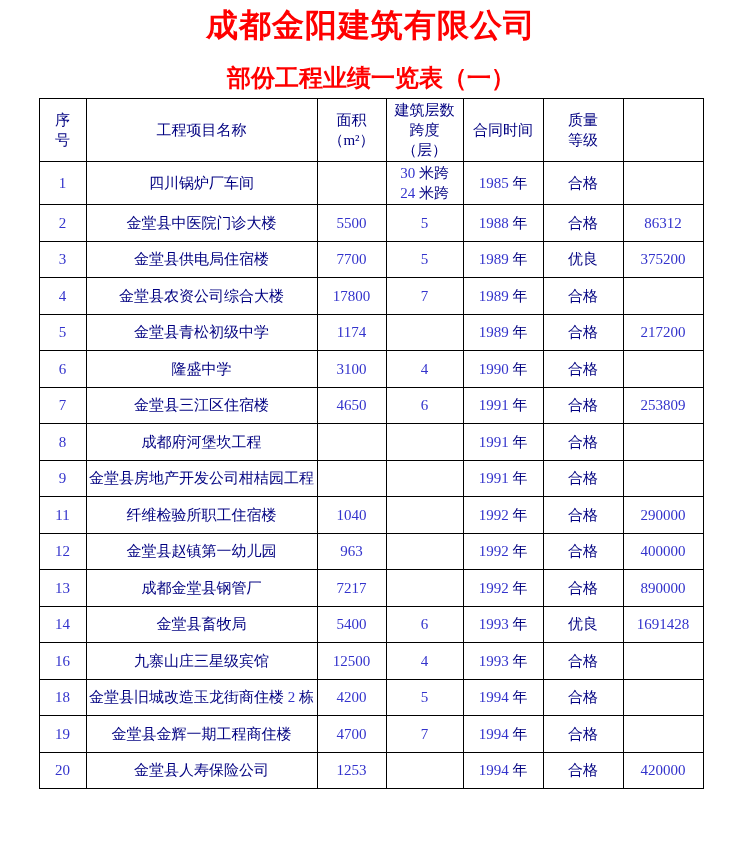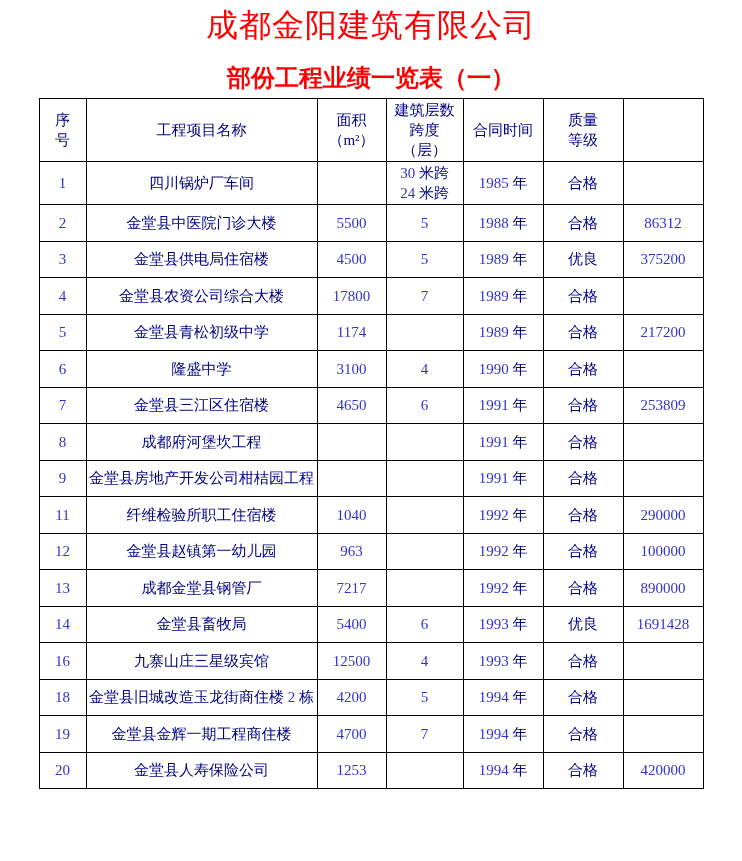--- a/index.html
+++ b/index.html
@@ -23,21 +23,21 @@
   .page {
     width: 742px;
     height: 861px;
     background: #ffffff;
   }
   h1.doc-title {
     margin: 4px 0 0 0;
     text-align: center;
     color: var(--title-color);
     font-family: "Liberation Sans", "DejaVu Sans", sans-serif;
-    font-weight: normal;
+    font-weight: bold;
     font-size: 32px;
     line-height: 42px;
     letter-spacing: 1px;
   }
   h2.doc-subtitle {
     margin: 19px 0 7px 0;
     text-align: center;
     color: var(--title-color);
     font-family: "Liberation Sans", "DejaVu Sans", sans-serif;
     font-weight: bold;
@@ -119,21 +119,21 @@
     <td>金堂县中医院门诊大楼</td>
     <td><span class="num">5500</span></td>
     <td><span class="num">5</span></td>
     <td><span class="num">1988</span> 年</td>
     <td>合格</td>
     <td><span class="num">86312</span></td>
   </tr>
         <tr>
     <td><span class="num">3</span></td>
     <td>金堂县供电局住宿楼</td>
-    <td><span class="num">4500</span></td>
+    <td><span class="num">7700</span></td>
     <td><span class="num">5</span></td>
     <td><span class="num">1989</span> 年</td>
     <td>优良</td>
     <td><span class="num">375200</span></td>
   </tr>
         <tr>
     <td><span class="num">4</span></td>
     <td>金堂县农资公司综合大楼</td>
     <td><span class="num">17800</span></td>
     <td><span class="num">7</span></td>
@@ -195,21 +195,21 @@
     <td>合格</td>
     <td><span class="num">290000</span></td>
   </tr>
         <tr>
     <td><span class="num">12</span></td>
     <td>金堂县赵镇第一幼儿园</td>
     <td><span class="num">963</span></td>
     <td></td>
     <td><span class="num">1992</span> 年</td>
     <td>合格</td>
-    <td><span class="num">100000</span></td>
+    <td><span class="num">400000</span></td>
   </tr>
         <tr>
     <td><span class="num">13</span></td>
     <td>成都金堂县钢管厂</td>
     <td><span class="num">7217</span></td>
     <td></td>
     <td><span class="num">1992</span> 年</td>
     <td>合格</td>
     <td><span class="num">890000</span></td>
   </tr>

